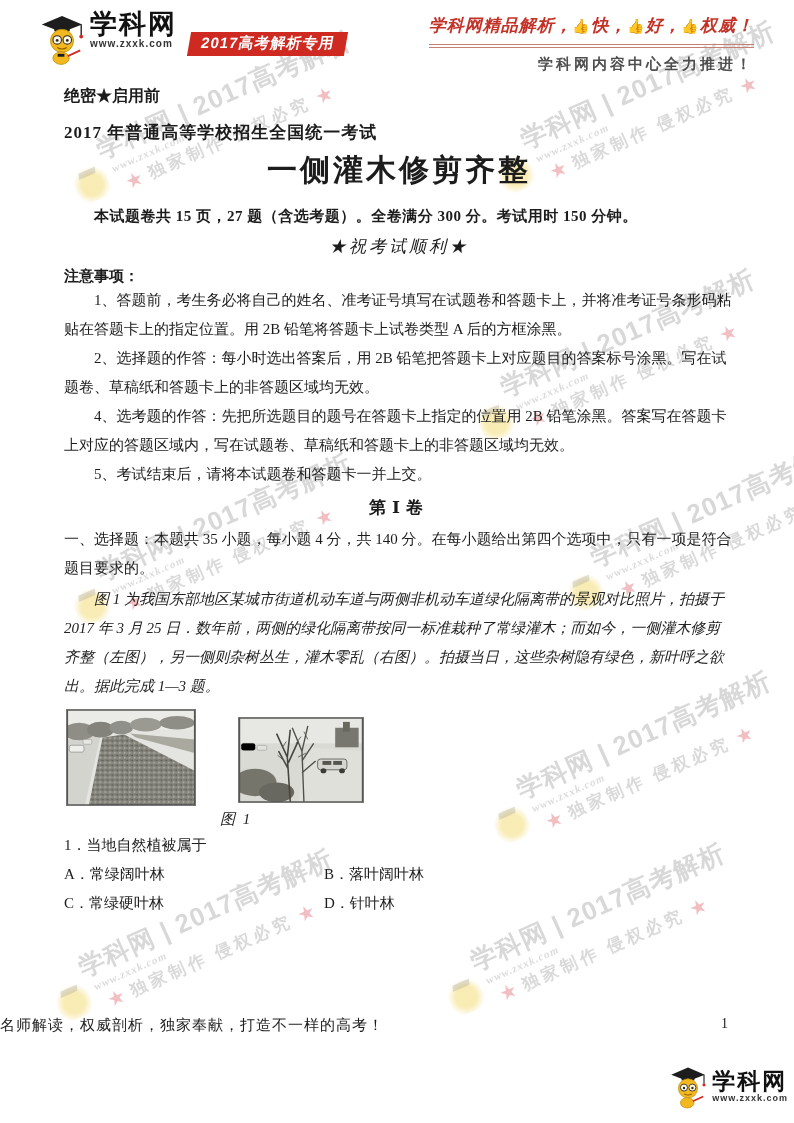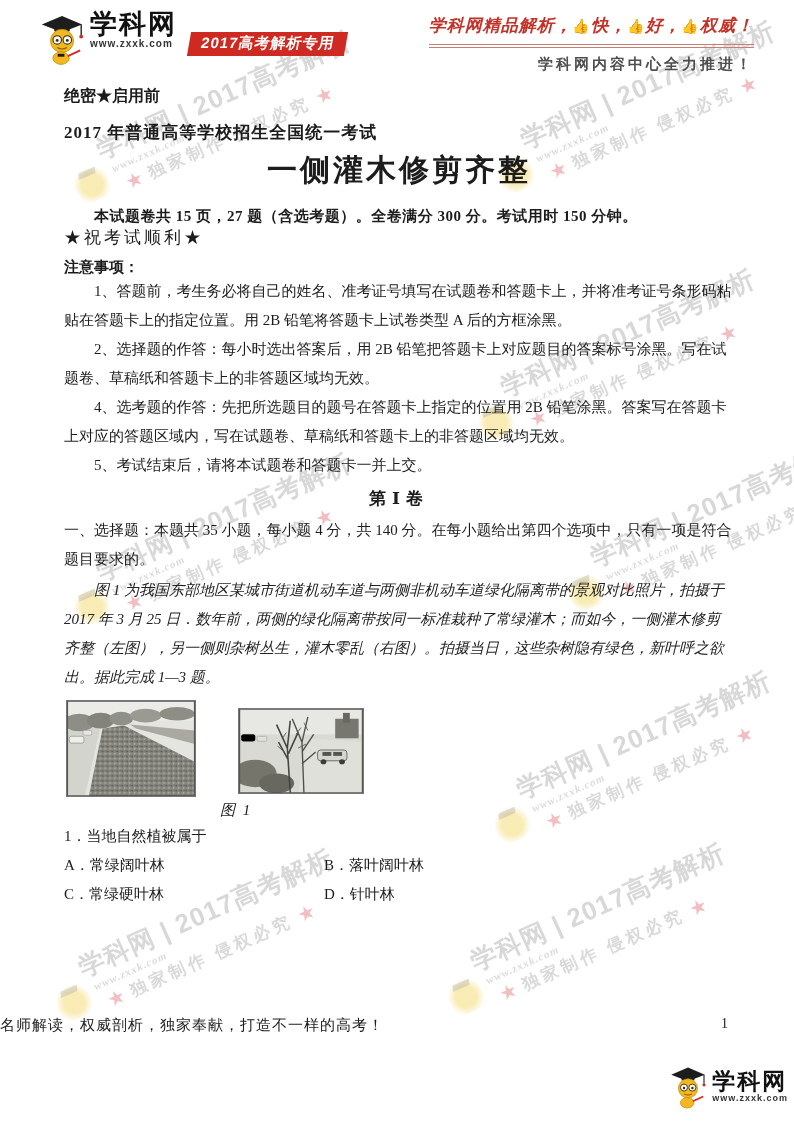--- a/index.html
+++ b/index.html
@@ -41,21 +41,21 @@
             letter-spacing:1px; padding-bottom:7px; border-bottom:4px double #c87d75; }
   .slogan1 .thumb { font-style:normal; font-size:14px; }
   .slogan2 { margin-top:7px; color:#4f4f4f; font-size:15px; font-weight:bold; letter-spacing:3px; }
 
   
   .content { position:absolute; z-index:1; top:86px; left:64px; width:670px; font-size:15px; }
   .secrecy { font-weight:bold; font-size:16px; }
   .exam-title { font-weight:bold; font-size:17px; margin-top:14px; letter-spacing:1px; }
   .subject-title { text-align:center; font-size:30px; font-weight:600; margin-top:6px; letter-spacing:3px; }
   .info { font-weight:bold; margin-top:16px; text-indent:2em; letter-spacing:0.5px; }
-  .wish { font-size:17px; letter-spacing:3px; }
+  .wish { text-align:center; font-style:italic; font-size:17px; margin-top:9px; letter-spacing:3px; }
   .notice-title { font-weight:bold; margin-top:9px; font-size:15px; }
   .notices p { line-height:29px; text-indent:2em; }
   .part-title { text-align:center; font-size:17px; font-weight:600; letter-spacing:6px; margin-top:4px; line-height:30px; }
   .section-intro { line-height:29px; margin-top:2px; }
   .passage { font-style:italic; line-height:29px; text-indent:2em; margin-top:2px; color:#222; }
 
   .figure { width:340px; margin:8px 0 2px 2px; }
   .photos { display:flex; align-items:flex-start; }
   .photo { border:1px solid #777; background:#dcdcd8; display:block; }
   .photo-left { width:130px; height:97px; }

